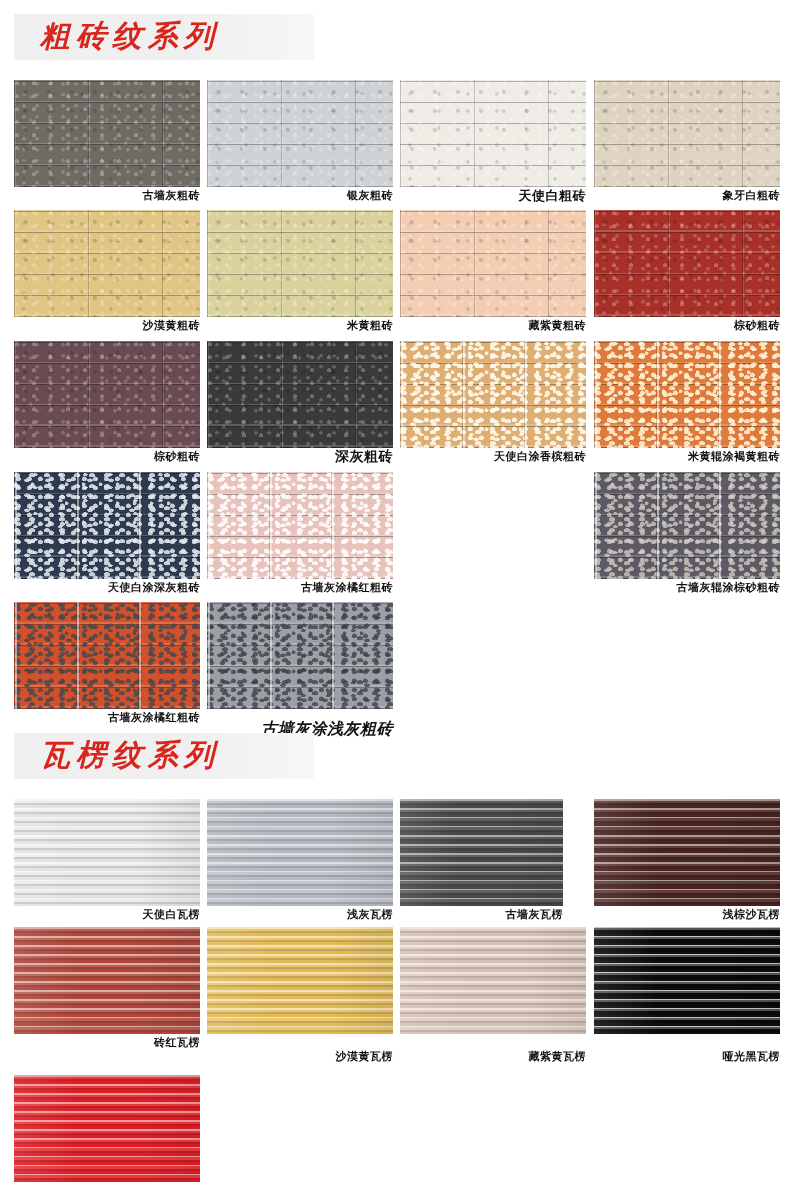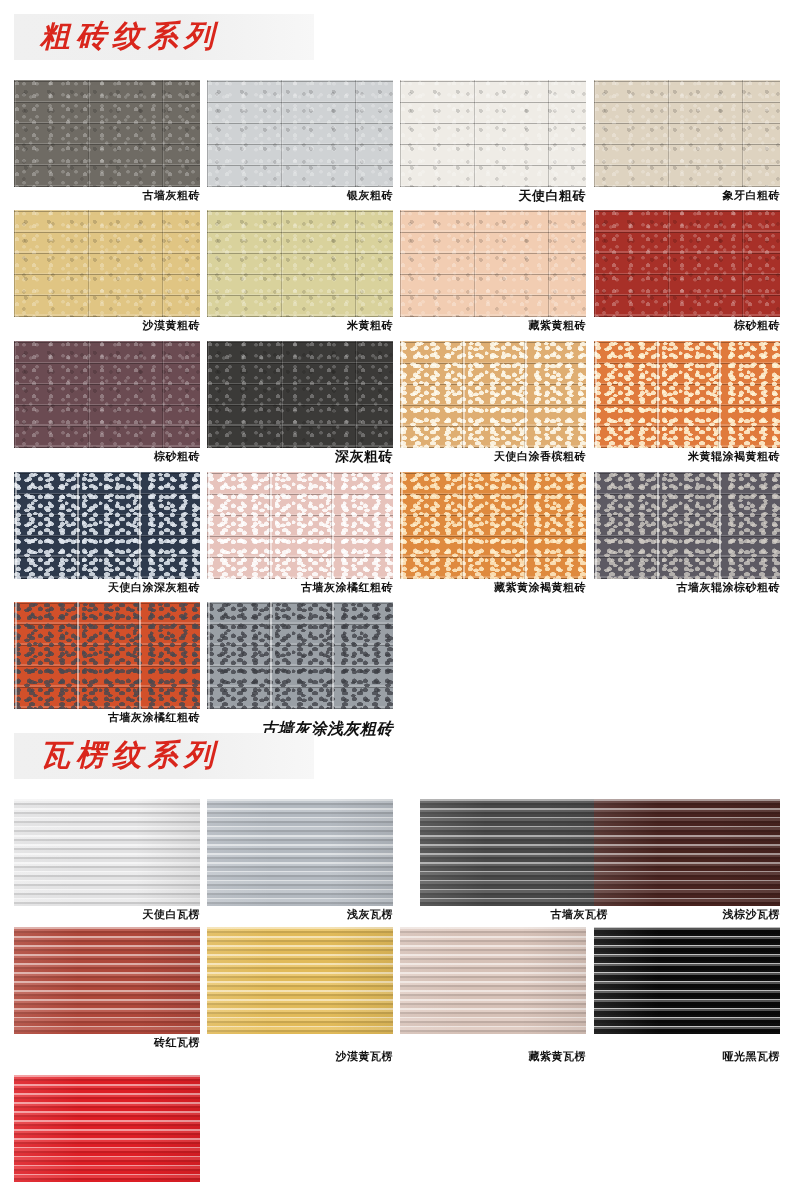--- a/index.html
+++ b/index.html
@@ -172,24 +172,20 @@
       <div class="caption" style="top: 108px; font-size: 11px; line-height: 15px; color: rgb(17, 17, 17);">米黄辊涂褐黄粗砖</div>
     </div>
     <div class="cell" style="left: 14px; top: 472px; width: 186px; height: 124px;">
       <div class="swatch tex-brick tex-speckle" style="height: 107px; background-color: rgb(46, 58, 77); --fleck: rgba(226,232,240,.85);"></div>
       <div class="caption" style="top: 108px; font-size: 11px; line-height: 15px; color: rgb(17, 17, 17);">天使白涂深灰粗砖</div>
     </div>
     <div class="cell" style="left: 207px; top: 472px; width: 186px; height: 124px;">
       <div class="swatch tex-brick tex-speckle" style="height: 107px; background-color: rgb(231, 195, 188); --fleck: rgba(255,255,255,.85);"></div>
       <div class="caption" style="top: 108px; font-size: 11px; line-height: 15px; color: rgb(17, 17, 17);">古墙灰涂橘红粗砖</div>
     </div>
-    <div class="cell" style="left: 400px; top: 472px; width: 186px; height: 124px;">
-      <div class="swatch tex-brick tex-speckle" style="height: 107px; background-color: rgb(223, 138, 62); --fleck: rgba(255,240,206,.80);"></div>
-      <div class="caption" style="top: 108px; font-size: 11px; line-height: 15px; color: rgb(17, 17, 17);">藏紫黄涂褐黄粗砖</div>
-    </div>
     <div class="cell" style="left: 594px; top: 472px; width: 186px; height: 124px;">
       <div class="swatch tex-brick tex-speckle" style="height: 107px; background-color: rgb(93, 90, 99); --fleck: rgba(210,205,198,.75);"></div>
       <div class="caption" style="top: 108px; font-size: 11px; line-height: 15px; color: rgb(17, 17, 17);">古墙灰辊涂棕砂粗砖</div>
     </div>
     <div class="cell" style="left: 14px; top: 602px; width: 186px; height: 124px;">
       <div class="swatch tex-brick tex-speckle" style="height: 107px; background-color: rgb(210, 80, 42); --fleck: rgba(70,72,80,.80);"></div>
       <div class="caption" style="top: 108px; font-size: 11px; line-height: 15px; color: rgb(17, 17, 17);">古墙灰涂橘红粗砖</div>
     </div>
     <div class="cell" style="left: 207px; top: 602px; width: 186px; height: 124px;">
       <div class="swatch tex-brick tex-speckle" style="height: 107px; background-color: rgb(154, 160, 166); --fleck: rgba(60,62,68,.75);"></div>
@@ -199,21 +195,21 @@
       <div class="banner-text" style="font-size: 30px; color: rgb(217, 38, 28);">瓦楞纹系列</div>
     </div>
     <div class="cell" style="left: 14px; top: 799px; width: 186px; height: 124px;">
       <div class="swatch tex-corrugate" style="height: 107px; background-color: rgb(233, 233, 234);"></div>
       <div class="caption" style="top: 108px; font-size: 11px; line-height: 15px; color: rgb(17, 17, 17);">天使白瓦楞</div>
     </div>
     <div class="cell" style="left: 207px; top: 799px; width: 186px; height: 124px;">
       <div class="swatch tex-corrugate" style="height: 107px; background-color: rgb(185, 191, 198);"></div>
       <div class="caption" style="top: 108px; font-size: 11px; line-height: 15px; color: rgb(17, 17, 17);">浅灰瓦楞</div>
     </div>
-    <div class="cell" style="left: 420px; top: 799px; width: 188px; height: 124px;">
+    <div class="cell" style="left: 400px; top: 799px; width: 163px; height: 124px;">
       <div class="swatch tex-corrugate" style="height: 107px; background-color: rgb(74, 74, 74);"></div>
       <div class="caption" style="top: 108px; font-size: 11px; line-height: 15px; color: rgb(17, 17, 17);">古墙灰瓦楞</div>
     </div>
     <div class="cell" style="left: 594px; top: 799px; width: 186px; height: 124px;">
       <div class="swatch tex-corrugate" style="height: 107px; background-color: rgb(74, 36, 32);"></div>
       <div class="caption" style="top: 108px; font-size: 11px; line-height: 15px; color: rgb(17, 17, 17);">浅棕沙瓦楞</div>
     </div>
     <div class="cell" style="left: 14px; top: 927px; width: 186px; height: 124px;">
       <div class="swatch tex-corrugate" style="height: 107px; background-color: rgb(180, 73, 60);"></div>
       <div class="caption" style="top: 108px; font-size: 11px; line-height: 15px; color: rgb(17, 17, 17);">砖红瓦楞</div>

